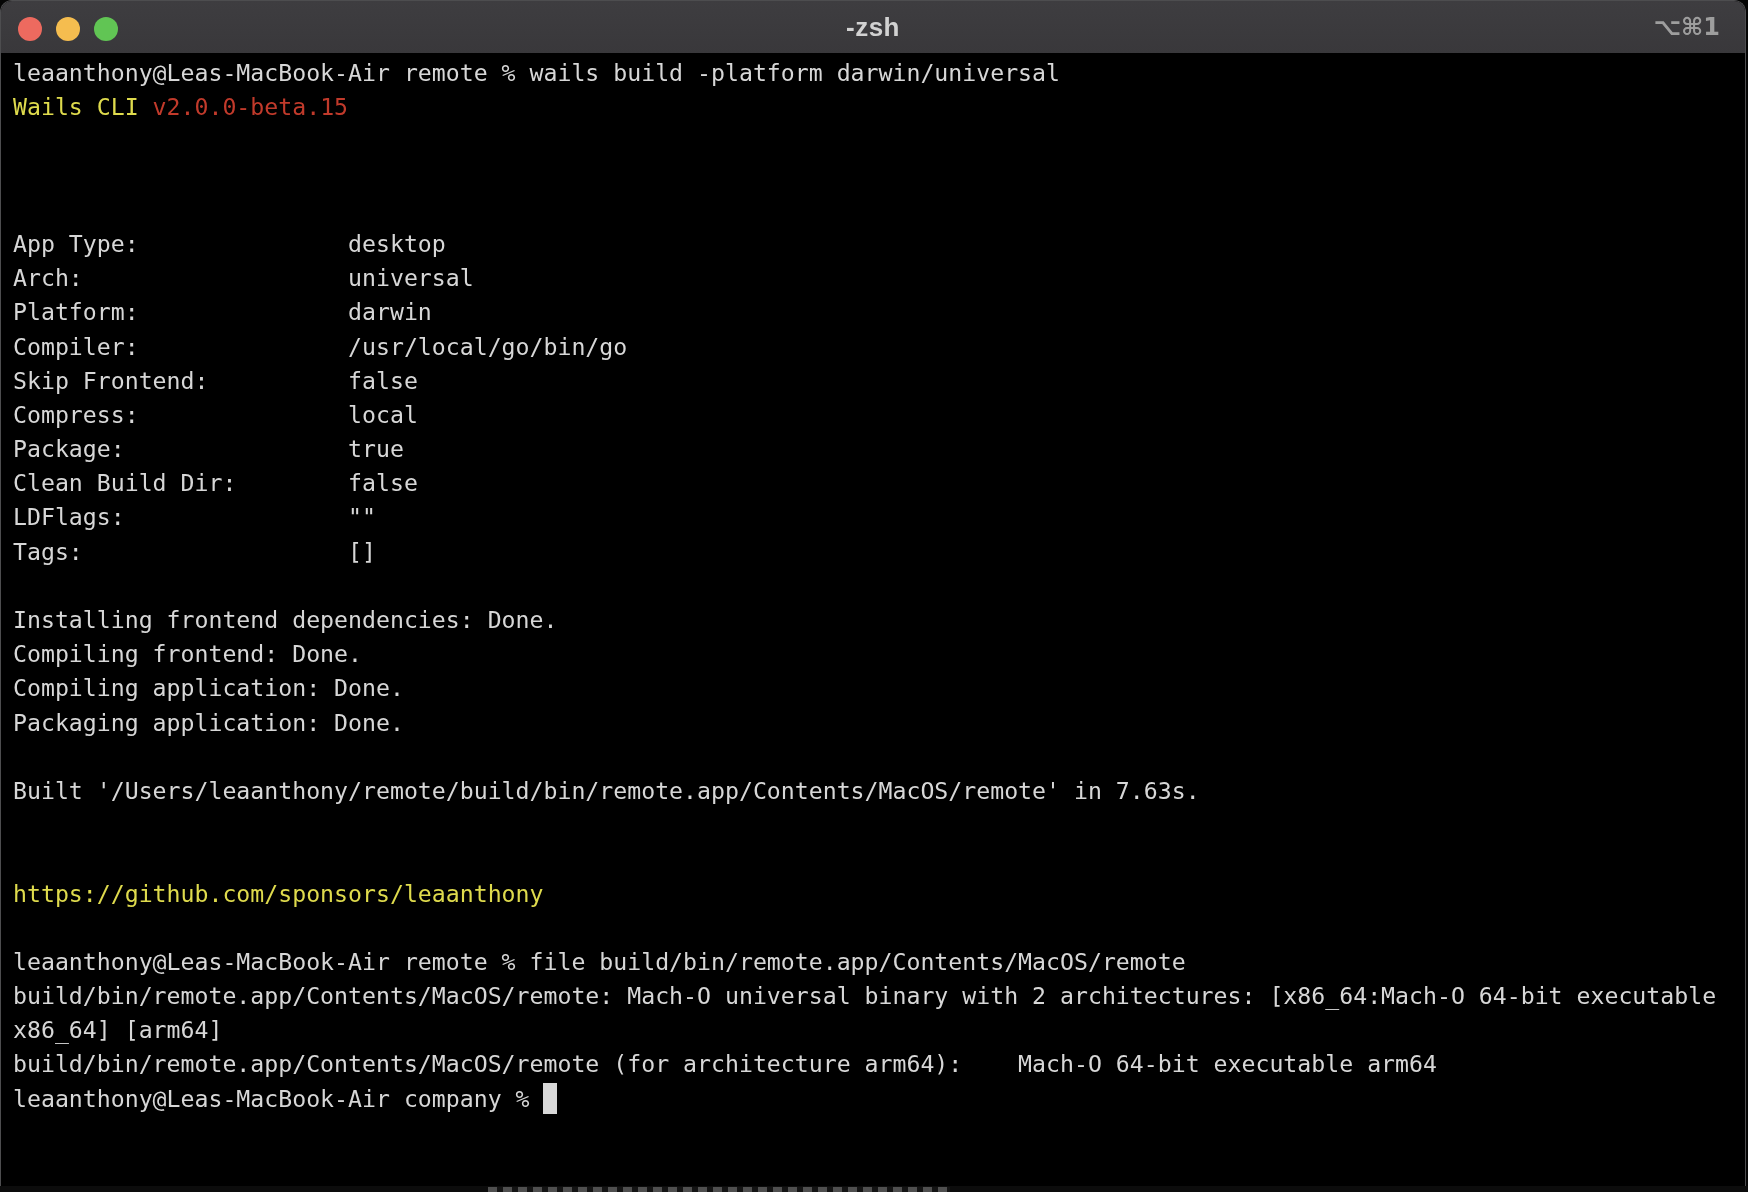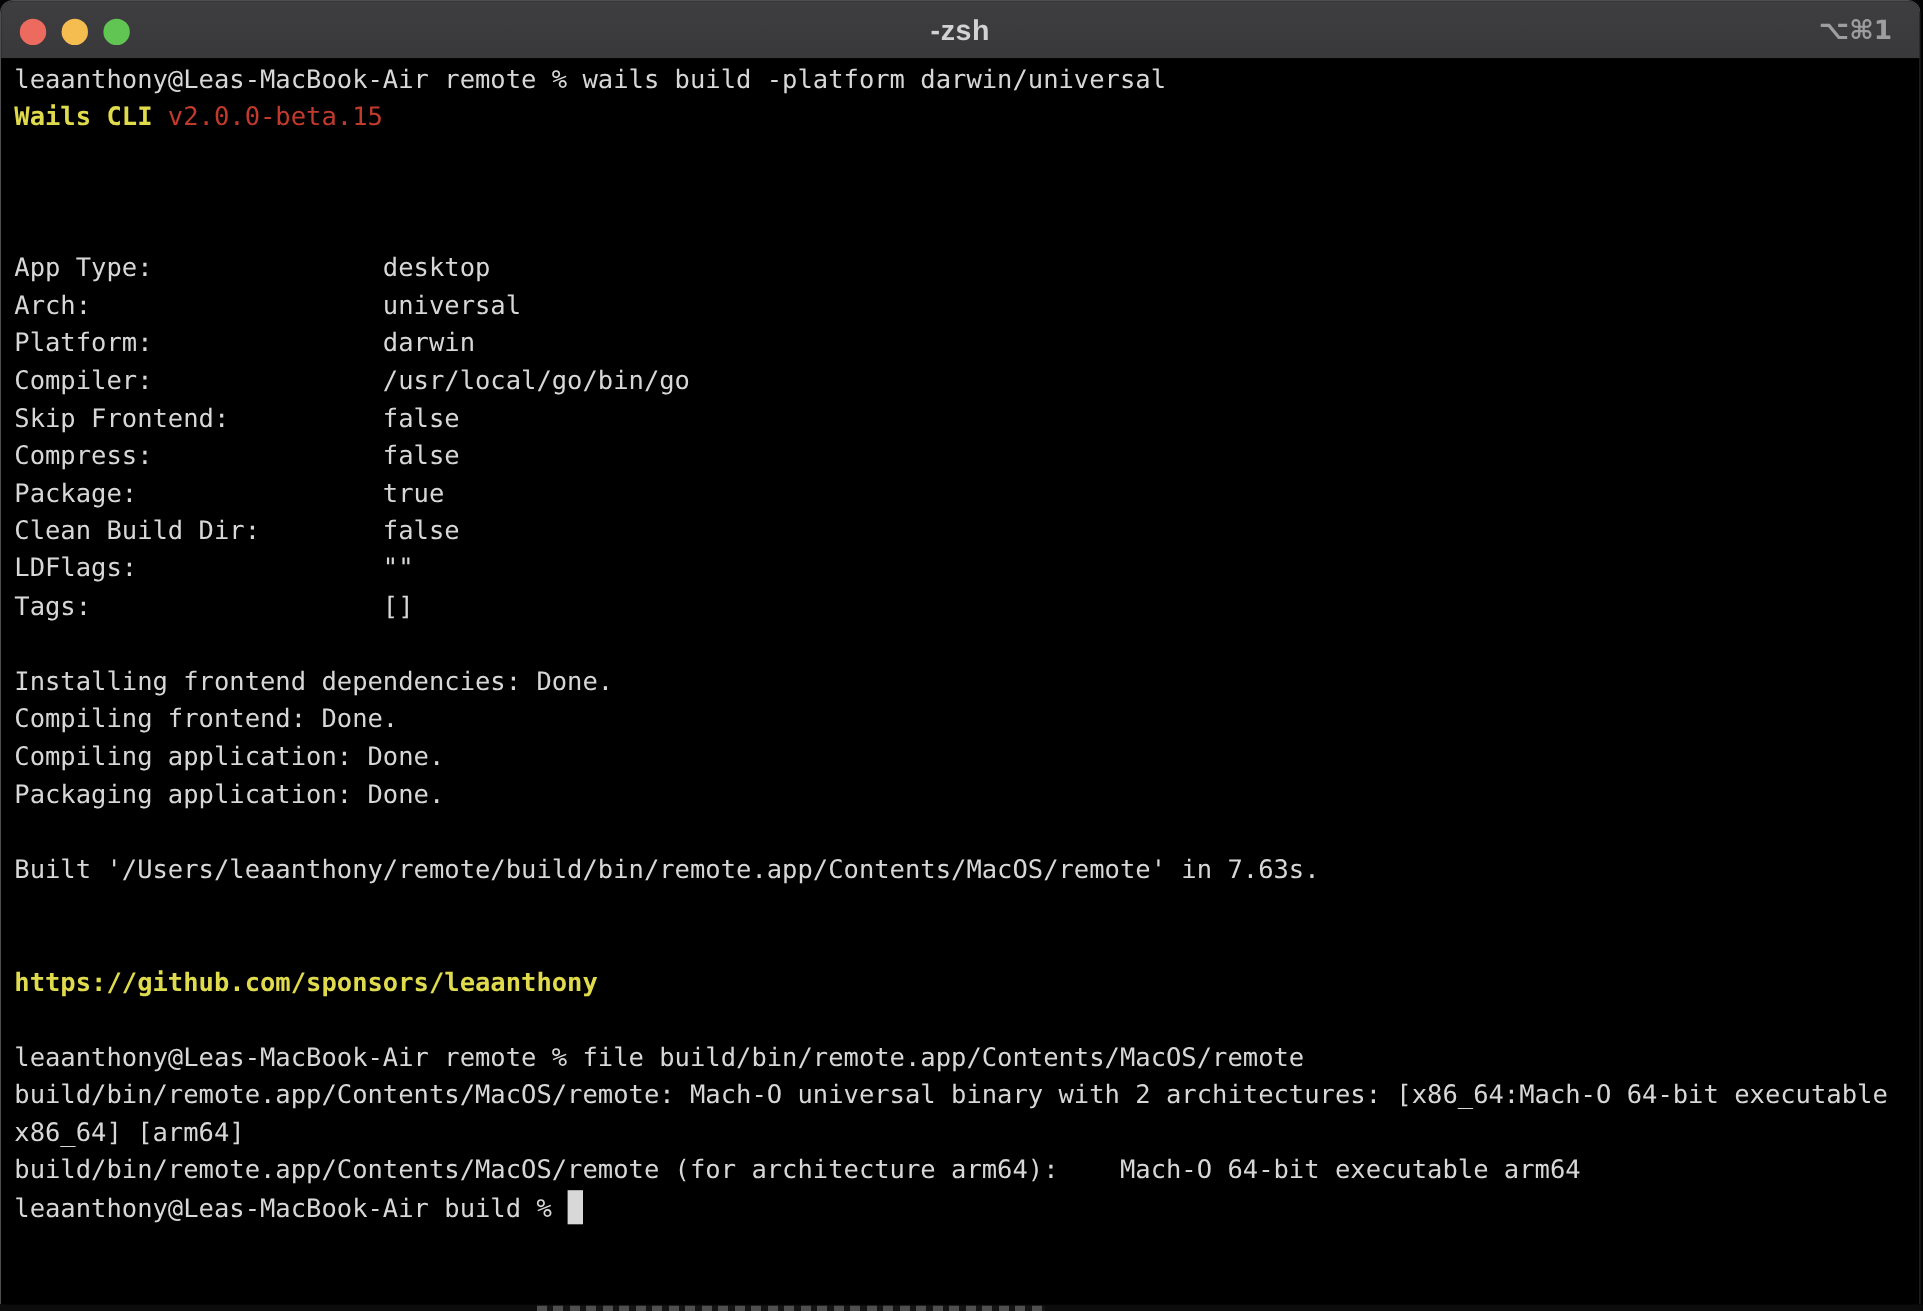--- a/index.html
+++ b/index.html
@@ -48,21 +48,21 @@
   .content{
     position:absolute;top:52px;left:0;right:0;bottom:0;
     background:var(--bg,#000);
     padding:3px 12px 0 12px;
     font-family:"DejaVu Sans Mono", monospace;
     font-size:23.2px;line-height:34.2px;
     color:var(--fg,#d7d7d7);
   }
   .line{height:34.2px;white-space:pre;}
   .c-fg{color:var(--fg,#d7d7d7);}
-  .c-yellow{color:var(--yellow,#dfdb4d);font-weight:bold;}
+  .c-yellow{color:var(--yellow,#dfdb4d);}
   .c-red{color:var(--red,#c13a2b);}
   .c-cursor{
     display:inline-block;width:14px;height:31px;
     background:var(--cursor,#d8d8d8);
     vertical-align:middle;margin-bottom:3px;
   }
 
   
   .sliver{
     position:absolute;left:0;right:0;bottom:0;height:6px;
@@ -93,39 +93,39 @@
         <div class="line"><span class="c-fg">leaanthony@Leas-MacBook-Air remote % wails build -platform darwin/universal</span></div>
         <div class="line"><span class="c-yellow">Wails CLI </span><span class="c-red">v2.0.0-beta.15</span></div>
         <div class="line"></div>
         <div class="line"></div>
         <div class="line"></div>
         <div class="line"><span class="c-fg">App Type:               desktop</span></div>
         <div class="line"><span class="c-fg">Arch:                   universal</span></div>
         <div class="line"><span class="c-fg">Platform:               darwin</span></div>
         <div class="line"><span class="c-fg">Compiler:               /usr/local/go/bin/go</span></div>
         <div class="line"><span class="c-fg">Skip Frontend:          false</span></div>
-        <div class="line"><span class="c-fg">Compress:               false</span></div>
+        <div class="line"><span class="c-fg">Compress:               local</span></div>
         <div class="line"><span class="c-fg">Package:                true</span></div>
         <div class="line"><span class="c-fg">Clean Build Dir:        false</span></div>
         <div class="line"><span class="c-fg">LDFlags:                ""</span></div>
         <div class="line"><span class="c-fg">Tags:                   []</span></div>
         <div class="line"></div>
         <div class="line"><span class="c-fg">Installing frontend dependencies: Done.</span></div>
         <div class="line"><span class="c-fg">Compiling frontend: Done.</span></div>
         <div class="line"><span class="c-fg">Compiling application: Done.</span></div>
         <div class="line"><span class="c-fg">Packaging application: Done.</span></div>
         <div class="line"></div>
         <div class="line"><span class="c-fg">Built '/Users/leaanthony/remote/build/bin/remote.app/Contents/MacOS/remote' in 7.63s.</span></div>
         <div class="line"></div>
         <div class="line"></div>
         <div class="line"><span class="c-yellow">https://github.com/sponsors/leaanthony</span></div>
         <div class="line"></div>
         <div class="line"><span class="c-fg">leaanthony@Leas-MacBook-Air remote % file build/bin/remote.app/Contents/MacOS/remote</span></div>
         <div class="line"><span class="c-fg">build/bin/remote.app/Contents/MacOS/remote: Mach-O universal binary with 2 architectures: [x86_64:Mach-O 64-bit executable</span></div>
         <div class="line"><span class="c-fg">x86_64] [arm64]</span></div>
         <div class="line"><span class="c-fg">build/bin/remote.app/Contents/MacOS/remote (for architecture arm64):    Mach-O 64-bit executable arm64</span></div>
-        <div class="line"><span class="c-fg">leaanthony@Leas-MacBook-Air build % </span><span class="c-cursor"></span></div>
+        <div class="line"><span class="c-fg">leaanthony@Leas-MacBook-Air company % </span><span class="c-cursor"></span></div>
       </div>
   </div>
   <div class="sliver">
     <div class="sliver-marks"></div>
   </div>
 </div>
 
 </body></html>

